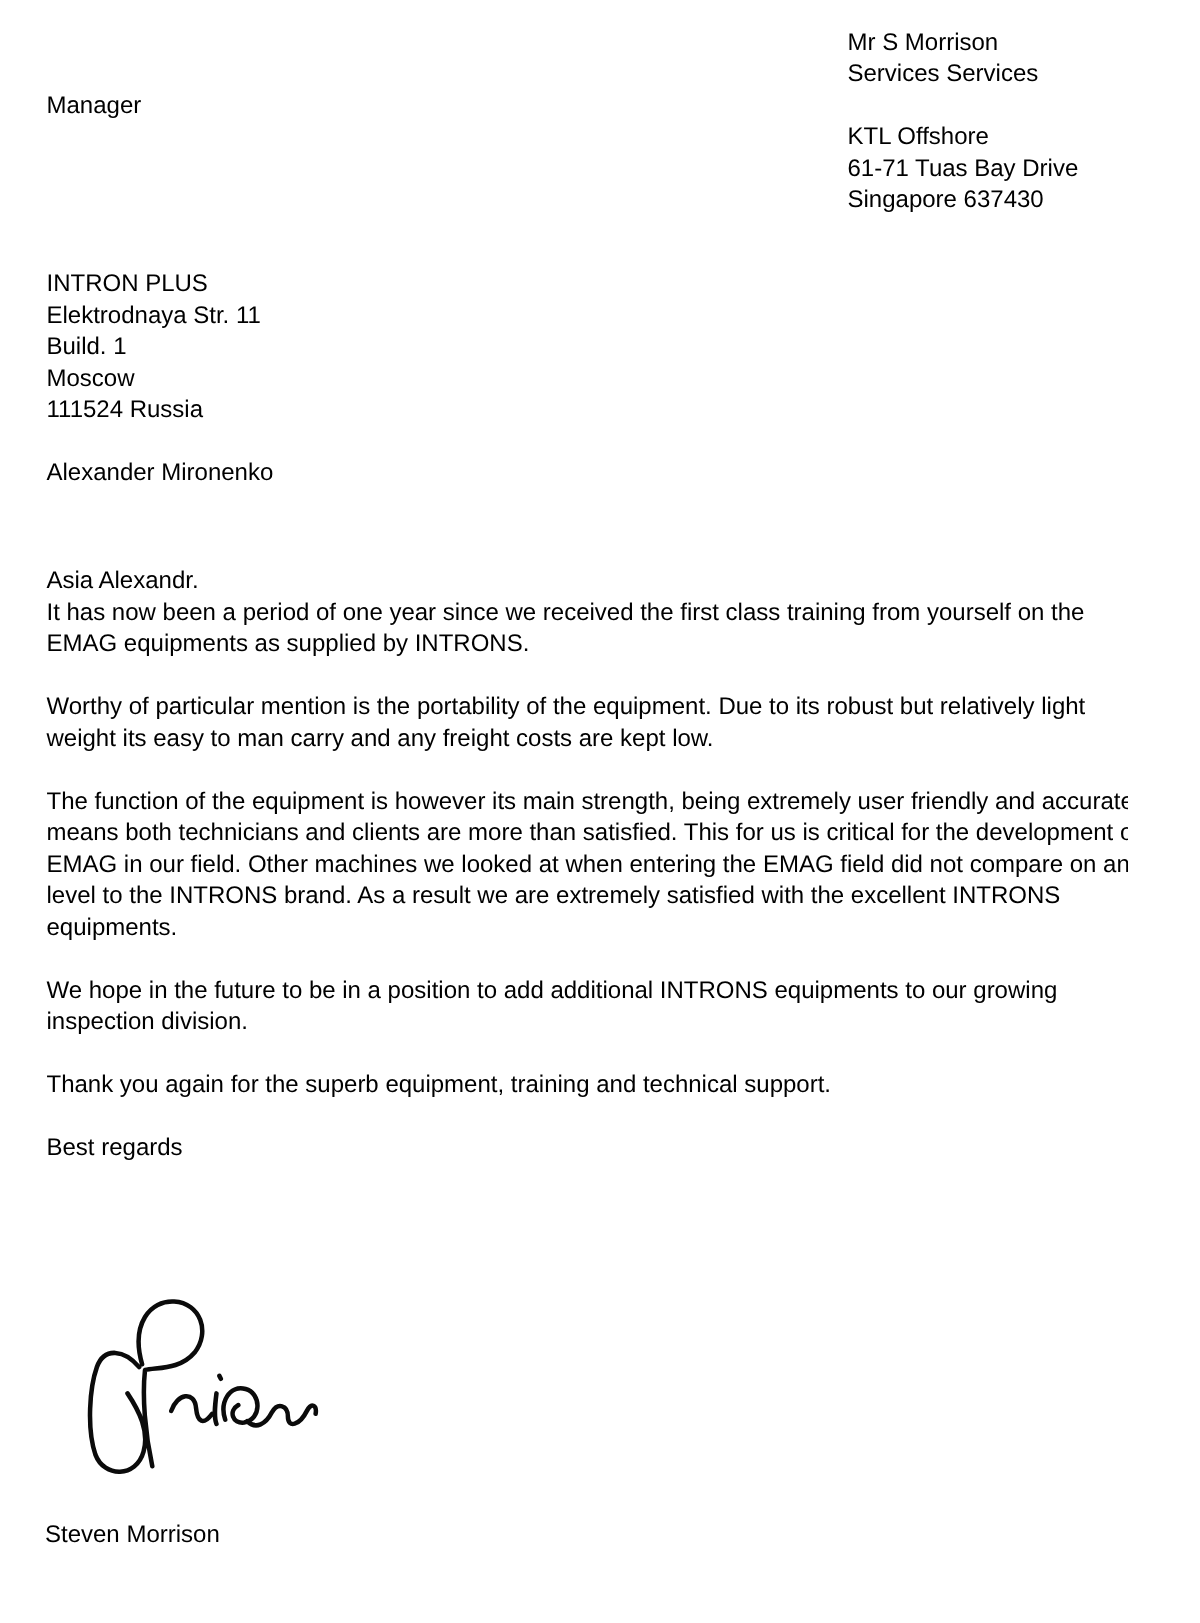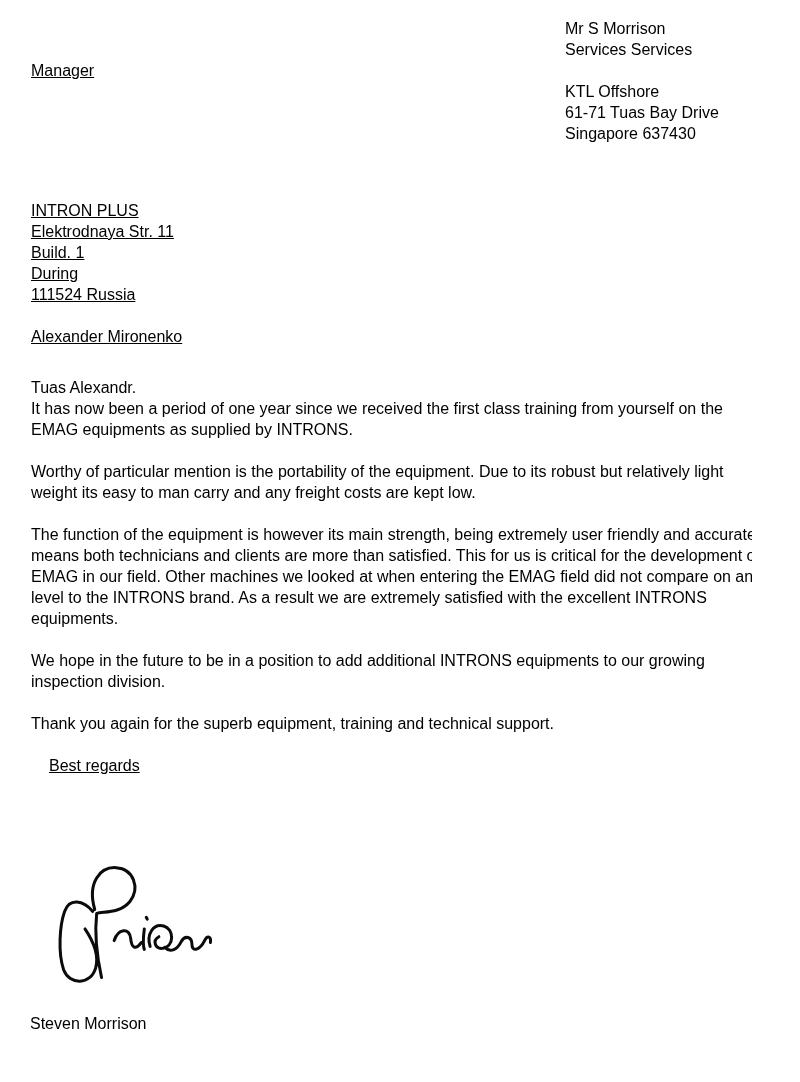--- a/index.html
+++ b/index.html
@@ -11,25 +11,25 @@
     font-family: "Liberation Sans", "DejaVu Sans", sans-serif;
     font-size: 16px;
     line-height: 21px;
     color: #000000;
     overflow: hidden;
   }
   .abs { position: absolute; }
   .line { white-space: nowrap; }
   .blank-line { height: 21px; }
   .recipient-block { left: 565px; top: 18px; }
-  .manager-label { left: 31px; top: 60px; text-decoration: underline; }
-  .address-block { left: 31px; top: 200px; text-decoration: underline; }
+  .manager-label { left: 31px; top: 60px; }
+  .address-block { left: 31px; top: 179px; }
   .letter-body { left: 31px; top: 377px; width: 740px; }
   .para { margin: 0 0 21px 0; }
-  .closing { margin: 18px; text-decoration: underline; }
+  .closing { margin: 0; }
   .signature-wrap { left: 50px; top: 860px; width: 175px; height: 132px; }
   .signature-wrap svg { display: block; width: 100%; height: 100%; }
   .signature-wrap path {
     fill: none;
     stroke: #0b0b0b;
     stroke-width: 3.1;
     stroke-linecap: round;
     stroke-linejoin: round;
   }
   .signer-block { left: 30px; top: 1013px; }
@@ -47,29 +47,29 @@
     <div class="line">61-71 Tuas Bay Drive</div>
     <div class="line">Singapore 637430</div>
   </div>
 
   <div class="abs manager-label">Manager</div>
 
   <div class="abs address-block">
     <div class="line">INTRON PLUS</div>
     <div class="line">Elektrodnaya Str. 11</div>
     <div class="line">Build. 1</div>
-    <div class="line">During</div>
+    <div class="line">Moscow</div>
     <div class="line">111524 Russia</div>
     <div class="blank-line"></div>
     <div class="line">Alexander Mironenko</div>
   </div>
 
   <div class="abs letter-body">
     <div class="para">
-      <div>Tuas Alexandr.</div>
+      <div>Asia Alexandr.</div>
       <span>It has now been a period of one year since we received the first class training from yourself on the EMAG equipments as supplied by INTRONS.</span>
     </div>
     <div class="para">Worthy of particular mention is the portability of the equipment. Due to its robust but relatively light weight its easy to man carry and any freight costs are kept low.</div>
     <div class="para">The function of the equipment is however its main strength, being extremely user friendly and accurate means both technicians and clients are more than satisfied. This for us is critical for the development of EMAG in our field. Other machines we looked at when entering the EMAG field did not compare on any level to the INTRONS brand. As a result we are extremely satisfied with the excellent INTRONS equipments.</div>
     <div class="para">We hope in the future to be in a position to add additional INTRONS equipments to our growing inspection division.</div>
     <div class="para">Thank you again for the superb equipment, training and technical support.</div>
     <div class="closing">Best regards</div>
   </div>
 
   <div class="abs signature-wrap">

